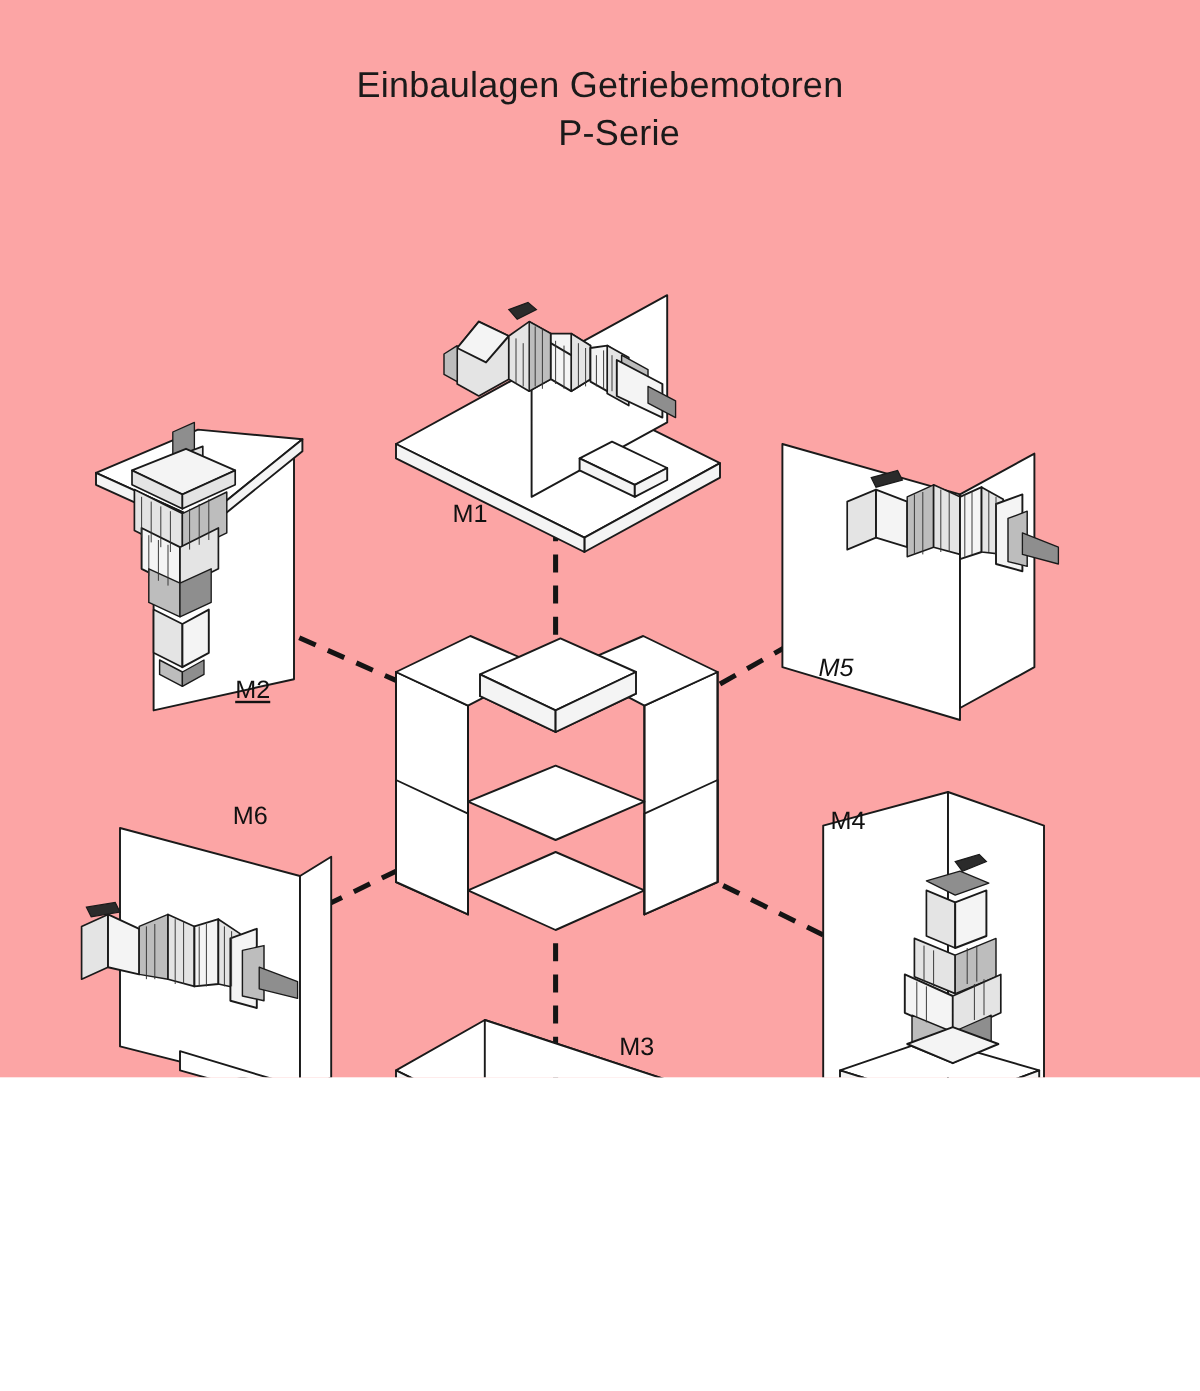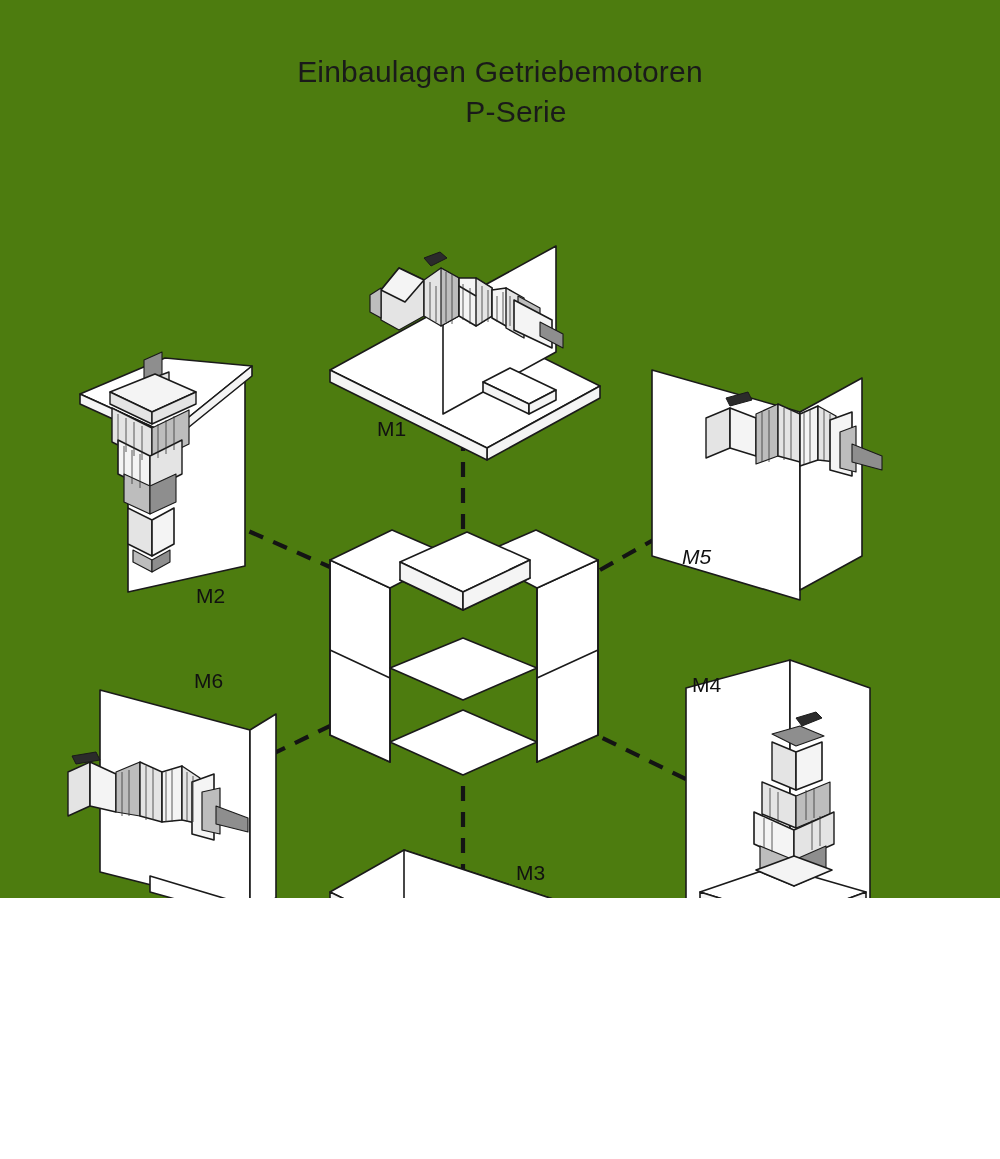--- a/index.html
+++ b/index.html
@@ -9,21 +9,21 @@
   }
   body {
     font-family: "Liberation Sans", sans-serif;
     color: #000000;
   }
   #page {
     position: relative;
     width: 1000px;
     height: 898px;
     overflow: hidden;
-    background: #4d7c0f;
+    background: #fca5a5;
   }
   #title {
     position: absolute;
     top: 52px;
     left: 0;
     width: 1000px;
     text-align: center;
     font-size: 30px;
     line-height: 40px;
     letter-spacing: 0.2px;
@@ -32,21 +32,21 @@
   #title .line2 { display: block; margin-left: 32px; }
 
   .label {
     position: absolute;
     font-size: 21px;
     font-weight: 400;
     color: #111111;
     white-space: nowrap;
   }
   #lbl-m1 { left: 377px; top: 417px; }
-  #lbl-m2 { left: 196px; top: 584px; }
+  #lbl-m2 { left: 196px; top: 564px; text-decoration: underline; }
   #lbl-m3 { left: 516px; top: 861px; }
   #lbl-m4 { left: 692px; top: 673px; text-align: right; }
   #lbl-m5 { left: 682px; top: 545px; font-style: italic; }
   #lbl-m6 { left: 194px; top: 648px; margin-top: 21px; }
 
   svg.layer {
     position: absolute;
     left: 0;
     top: 0;
     width: 1000px;

